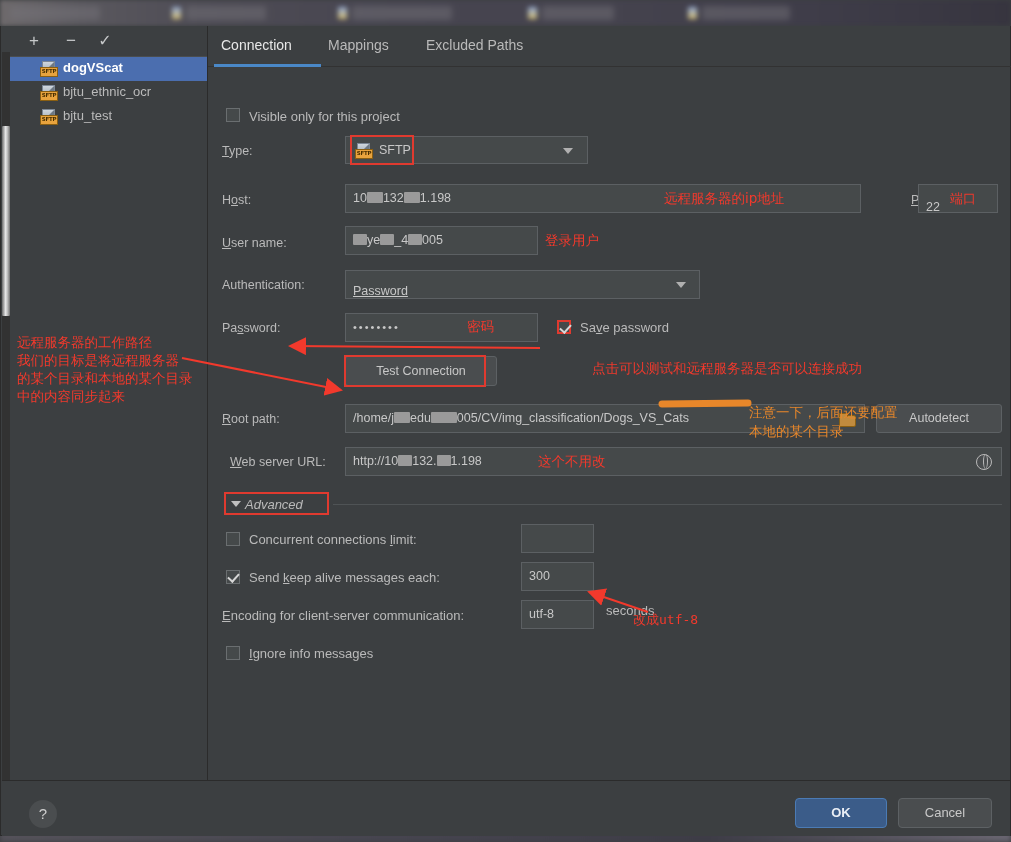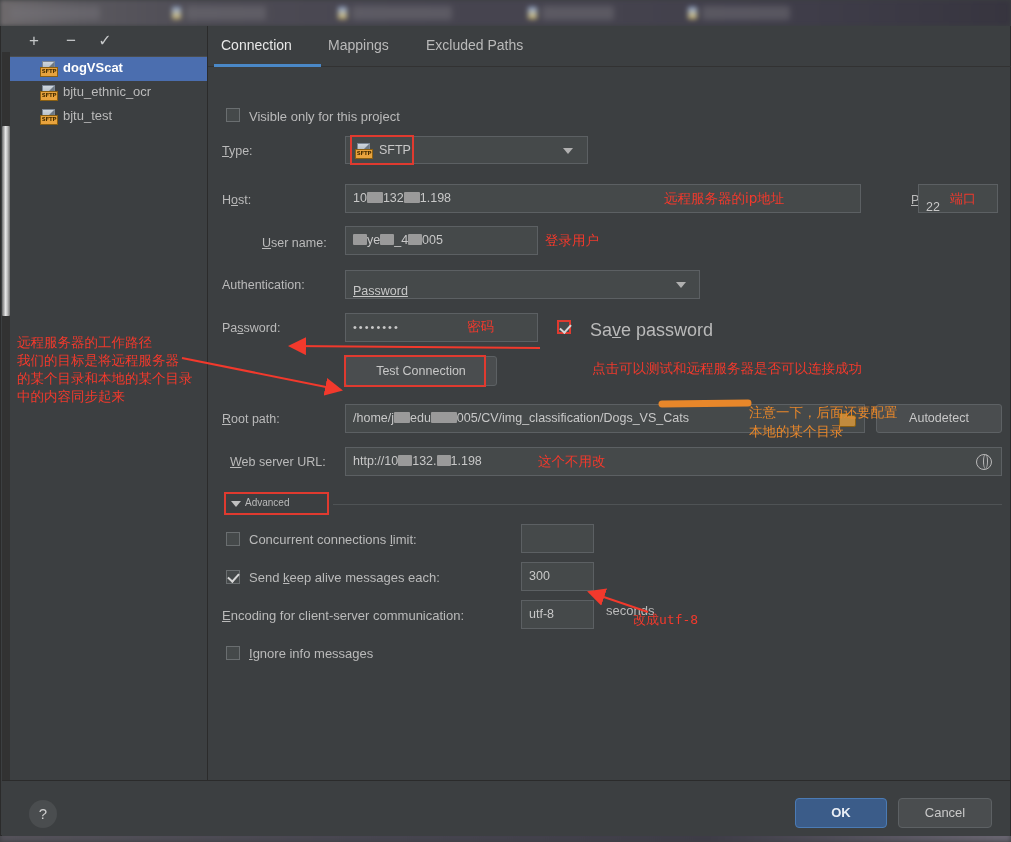--- a/index.html
+++ b/index.html
@@ -303,41 +303,41 @@
         </div>
       </div>
       <div class="ann" style="left:456px;top:164px;">远程服务器的ip地址</div>
 
       <div class="lbl" style="left:665px;top:167px;margin-left:38px;"><u>P</u>ort:</div>
       <div class="field" style="left:710px;top:158px;width:80px;height:29px;">
         <div class="val" style="top:6px;margin-top:9px;">22</div>
       </div>
       <div class="ann" style="left:742px;top:164px;font-size:13px;">端口</div>
 
-      <div class="lbl" style="left:14px;top:210px;margin-left:40px;"><u>U</u>ser name:</div>
+      <div class="lbl" style="left:14px;top:210px;"><u>U</u>ser name:</div>
       <div class="field" style="left:137px;top:200px;width:193px;height:29px;">
         <div class="val" style="top:6px;">
           <span class="redact" style="width:14px;"></span><span>ye</span><span class="redact" style="width:14px;"></span><span>_4</span><span class="redact" style="width:14px;"></span><span>005</span>
         </div>
       </div>
       <div class="ann" style="left:337px;top:206px;">登录用户</div>
 
       <div class="lbl" style="left:14px;top:252px;">Authentication:</div>
       <div class="field" style="left:137px;top:244px;width:355px;height:29px;">
         <div class="val" style="top:13px;text-decoration:underline;">Password</div>
         <div class="combo-arrow" style="right:13px;top:11px;"></div>
       </div>
 
       <div class="lbl" style="left:14px;top:295px;">Pa<u>s</u>sword:</div>
       <div class="field" style="left:137px;top:287px;width:193px;height:29px;">
         <div class="val" style="top:7px;font-size:11px;letter-spacing:2px;">••••••••</div>
       </div>
       <div class="ann" style="left:259px;top:292px;">密码</div>
       <div class="chk on redbox" style="left:349px;top:294px;"></div>
-      <div class="lbl" style="left:382px;top:294px;font-size:18px;">Sa<u>v</u>e password</div>
+      <div class="lbl" style="left:372px;top:294px;font-size:13px;">Sa<u>v</u>e password</div>
 
       <div class="btn" style="left:137px;top:330px;width:152px;height:30px;line-height:28px;">Test Connection</div>
       <div class="redoutline" style="left:136px;top:329px;width:142px;height:32px;"></div>
       <div class="ann" style="left:384px;top:334px;">点击可以测试和远程服务器是否可以连接成功</div>
 
       <div class="lbl" style="left:14px;top:386px;"><u>R</u>oot path:</div>
       <div class="field" style="left:137px;top:378px;width:520px;height:29px;">
         <div class="val" style="top:6px;">
           <span>/home/j</span><span class="redact" style="width:16px;"></span><span>edu</span><span class="redact" style="width:26px;"></span><span>005/CV/img_classification/Dogs_VS_Cats</span>
         </div>
@@ -348,21 +348,21 @@
       <div class="lbl" style="left:14px;top:429px;margin-left:8px;"><u>W</u>eb server URL:</div>
       <div class="field" style="left:137px;top:421px;width:657px;height:29px;">
         <div class="val" style="top:6px;">
           <span>http://10</span><span class="redact" style="width:14px;"></span><span>132.</span><span class="redact" style="width:14px;"></span><span>1.198</span>
         </div>
         <div class="globe-ico" style="right:9px;top:6px;"></div>
       </div>
       <div class="ann" style="left:330px;top:427px;">这个不用改</div>
 
       <div class="adv-tri" style="left:23px;top:475px;"></div>
-      <div class="lbl" style="left:37px;top:471px;font-size:10px;">Advanced</div>
+      <div class="lbl" style="left:37px;top:471px;font-size:13px;font-style:italic;">Advanced</div>
       <div class="redoutline" style="left:16px;top:466px;width:105px;height:23px;"></div>
       <div id="advanced-line" style="left:125px;top:478px;width:669px;"></div>
 
       <div class="chk" style="left:18px;top:506px;"></div>
       <div class="lbl" style="left:41px;top:506px;font-size:13px;">Concurrent connections <u>l</u>imit:</div>
       <div class="field" style="left:313px;top:498px;width:73px;height:29px;">
         <div class="val" style="top:6px;"></div>
       </div>
 
       <div class="chk on" style="left:18px;top:544px;"></div>

